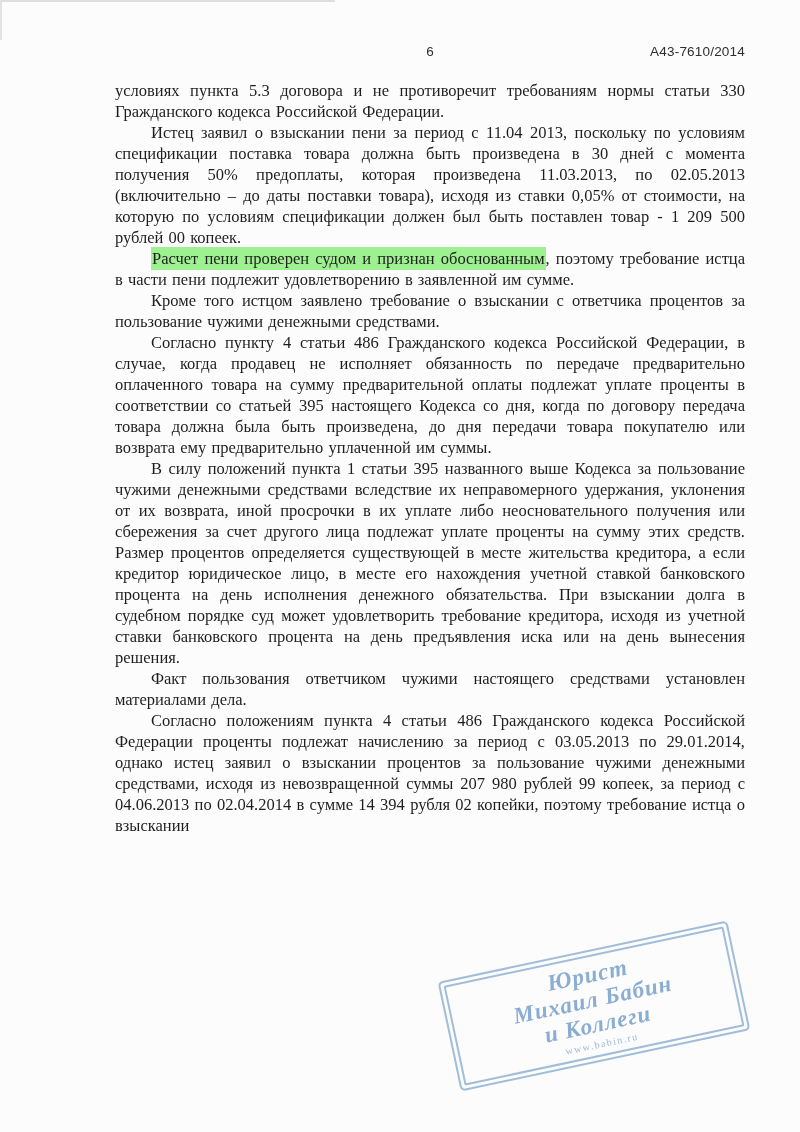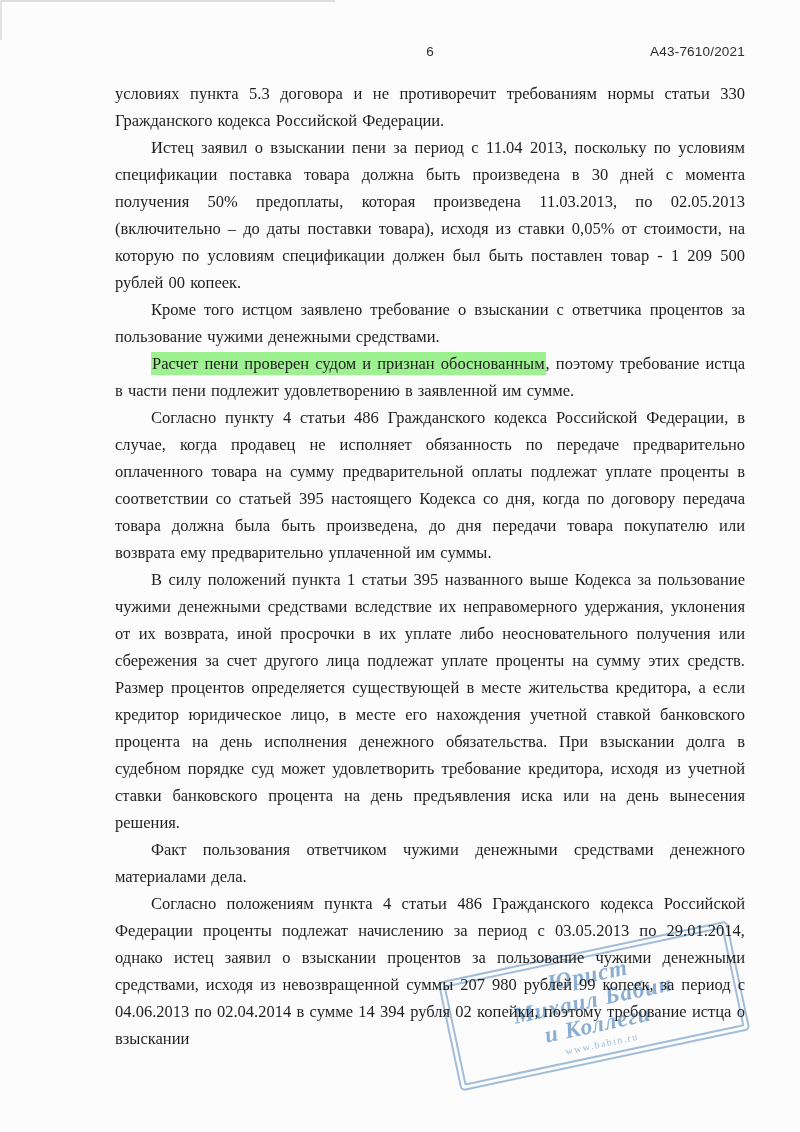--- a/index.html
+++ b/index.html
@@ -23,21 +23,21 @@
     font-family:"Liberation Sans", sans-serif;
     font-size:13.5px; color:#2e2e2e;
   }
   .page-number { text-align:center; padding-top:2px; }
   .case-number { position:absolute; right:0; top:2px; letter-spacing:0.2px; }
 
   .doc-body { color:#1e1e1e; }
   .para {
     margin:0;
     font-size:16.5px;
-    line-height:27px;
+    line-height:21px;
     text-align:justify;
     text-indent:36px;
     word-spacing:1px;
   }
   .para.no-indent { text-indent:0; }
   .para.justify-last { text-align-last:justify; }
   .hl {
     background:#9ef190;
     padding:2px 1px;
   }
@@ -89,27 +89,27 @@
       <div class="stamp-line">Юрист</div>
       <div class="stamp-line">Михаил Бабин</div>
       <div class="stamp-line">и Коллеги</div>
       <div class="stamp-url">www.babin.ru</div>
     </div>
   </div>
 
   <div class="content">
     <div class="doc-header">
       <div class="page-number">6</div>
-      <div class="case-number">А43-7610/2021</div>
+      <div class="case-number">А43-7610/2014</div>
     </div>
     <div class="doc-body">
         <p class="para no-indent"><span>условиях пункта 5.3 договора и не противоречит требованиям нормы статьи 330 Гражданского кодекса Российской Федерации.</span></p>
         <p class="para"><span>Истец заявил о взыскании пени за период с 11.04 2013, поскольку по условиям спецификации поставка товара должна быть произведена в 30 дней с момента получения 50% предоплаты, которая произведена 11.03.2013, по 02.05.2013 (включительно – до даты поставки товара), исходя из ставки 0,05% от стоимости, на которую по условиям спецификации должен был быть поставлен товар - 1 209 500 рублей 00 копеек.</span></p>
+        <p class="para"><span class="hl">Расчет пени проверен судом и признан обоснованным</span><span>, поэтому требование истца в части пени подлежит удовлетворению в заявленной им сумме.</span></p>
         <p class="para"><span>Кроме того истцом заявлено  требование о взыскании с ответчика процентов за пользование чужими денежными средствами.</span></p>
-        <p class="para"><span class="hl">Расчет пени проверен судом и признан обоснованным</span><span>, поэтому требование истца в части пени подлежит удовлетворению в заявленной им сумме.</span></p>
         <p class="para"><span>Согласно пункту 4 статьи 486 Гражданского кодекса Российской Федерации, в случае, когда продавец не исполняет обязанность по передаче предварительно оплаченного товара на сумму предварительной оплаты подлежат уплате проценты в соответствии со статьей 395 настоящего Кодекса со дня, когда по договору передача товара должна была быть произведена, до дня передачи товара покупателю или возврата ему предварительно уплаченной им суммы.</span></p>
         <p class="para"><span>В силу положений пункта 1 статьи 395 названного выше Кодекса за пользование чужими денежными средствами вследствие их неправомерного удержания, уклонения от их возврата, иной просрочки в их уплате либо неосновательного получения или сбережения за счет другого лица подлежат уплате проценты на сумму этих средств. Размер процентов определяется существующей в месте жительства кредитора, а если кредитор юридическое лицо, в месте его нахождения учетной ставкой банковского процента на день исполнения денежного обязательства. При взыскании долга в судебном порядке суд может удовлетворить требование кредитора, исходя из учетной ставки банковского процента на день предъявления иска или на день вынесения решения.</span></p>
-        <p class="para"><span>Факт пользования ответчиком чужими денежными средствами денежного материалами дела.</span></p>
+        <p class="para"><span>Факт пользования ответчиком чужими настоящего средствами установлен материалами дела.</span></p>
         <p class="para justify-last"><span>Согласно положениям пункта 4 статьи 486 Гражданского кодекса Российской Федерации проценты подлежат начислению за период с 03.05.2013 по 29.01.2014, однако истец заявил о взыскании процентов за пользование чужими денежными средствами, исходя из невозвращенной суммы 207 980 рублей 99 копеек, за период с 04.06.2013 по 02.04.2014 в сумме 14 394 рубля 02 копейки, поэтому требование истца о взыскании</span></p>
       </div>
   </div>
 
 </div>
 
 </body></html>

